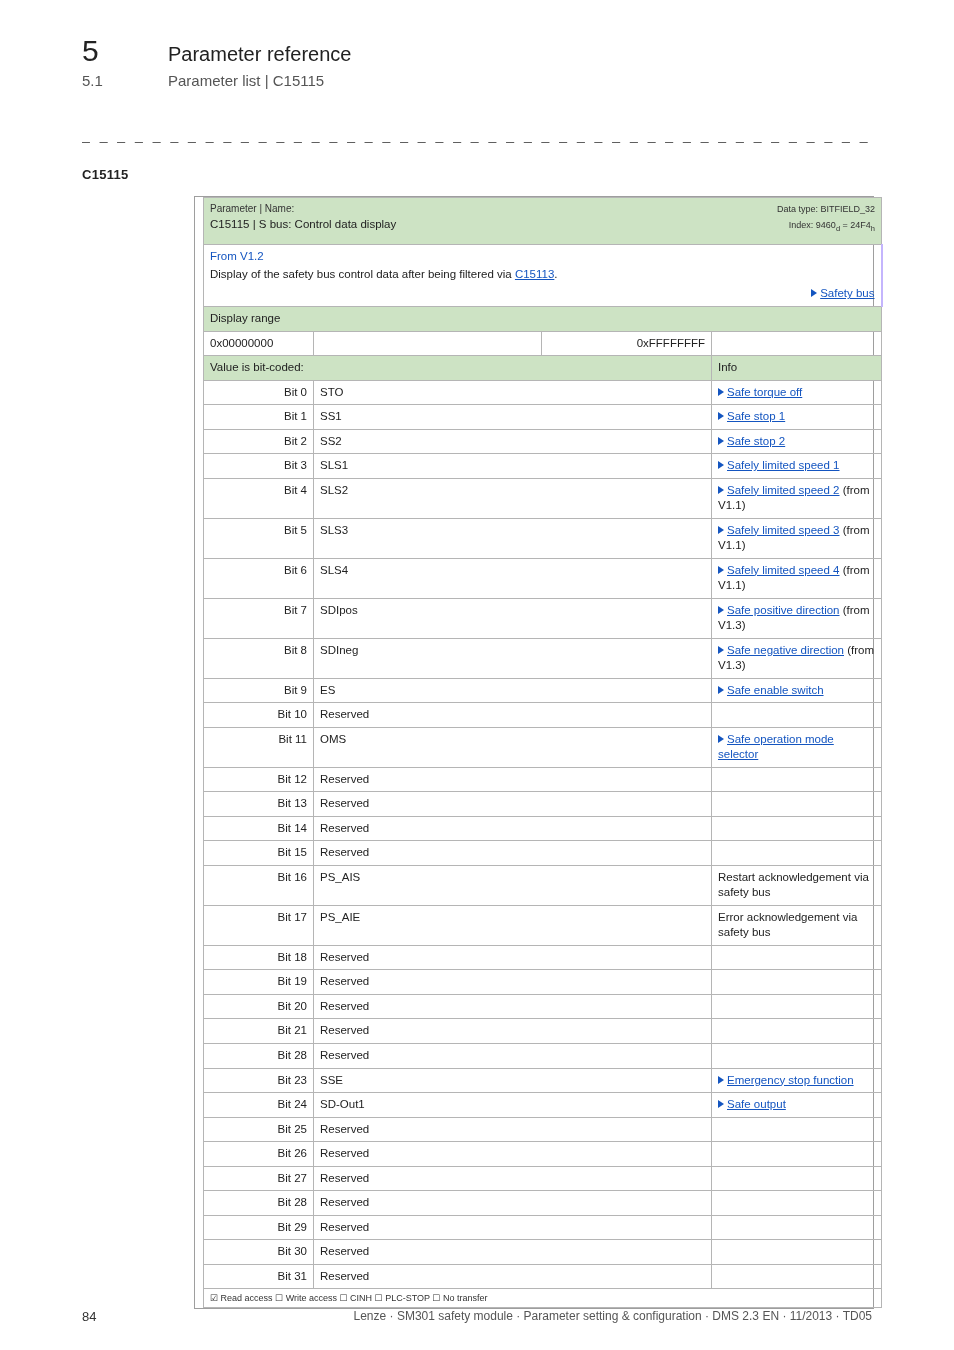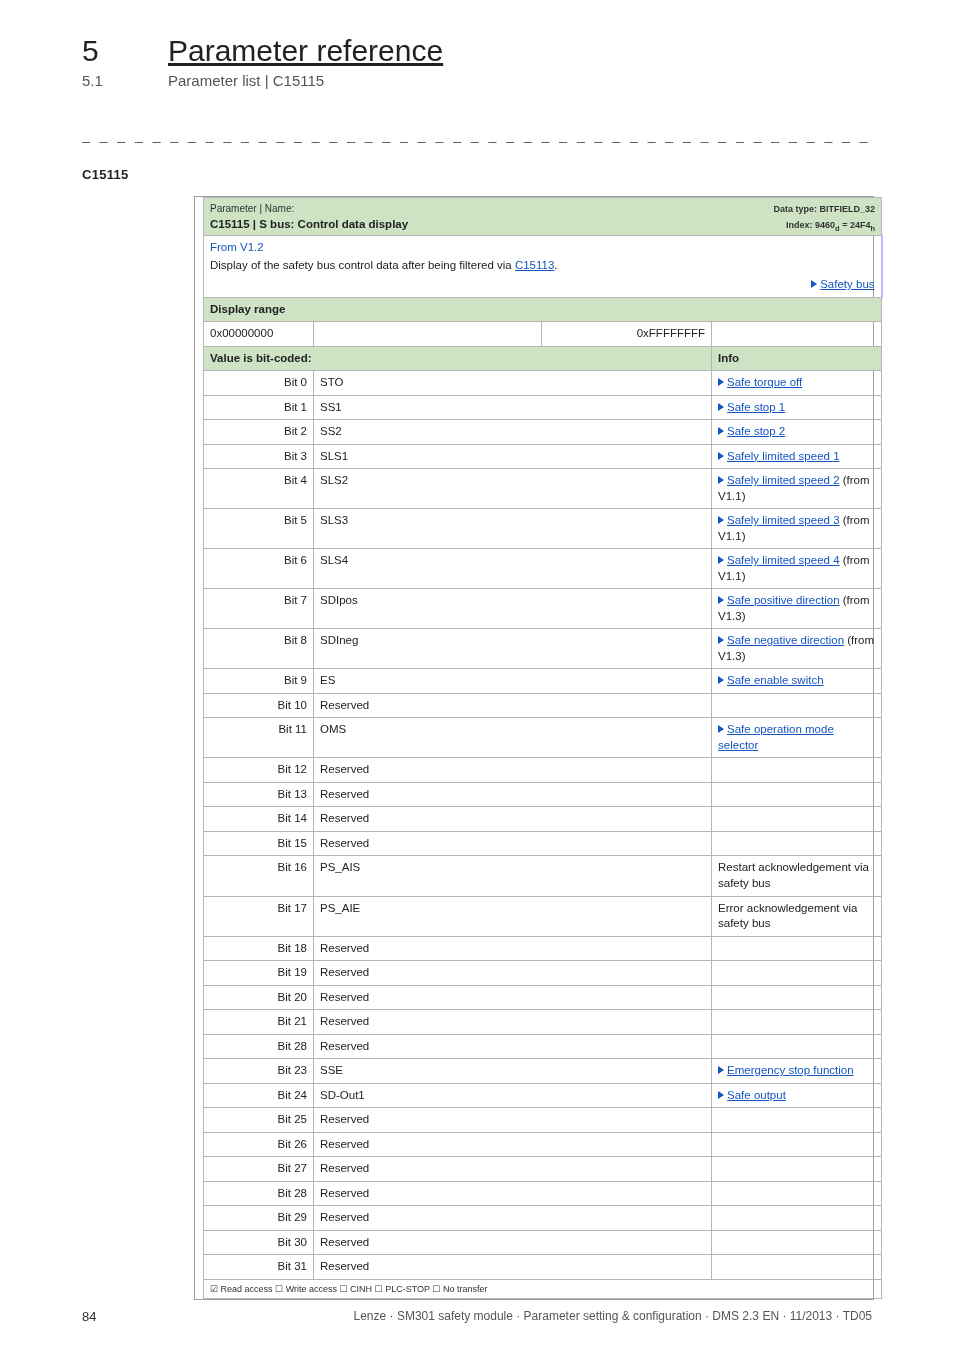--- a/index.html
+++ b/index.html
@@ -22,25 +22,24 @@
   }
   .hdr-row { display: flex; align-items: baseline; }
   .hdr-num {
     width: 86px;
     font-size: 30px;
     font-weight: 400;
     color: #222;
     line-height: 1;
   }
   .hdr-title {
-    font-size: 30px;
+    font-size: 20px;
     font-weight: 400;
     color: #222;
     line-height: 1;
-    text-decoration: underline;
   }
   .sub-row { display: flex; align-items: flex-start; margin-top: 6px; }
   .sub-num {
     width: 86px;
     font-size: 15px;
     color: #555;
   }
   .sub-title { font-size: 15px; color: #555; }
   .dashes {
     margin-top: 38px;
@@ -70,21 +69,21 @@
     padding: 4px 6px;
     vertical-align: top;
     line-height: 1.35;
   }
   .green-row td, .green-row th {
     background: #cde3c4;
   }
   .small { font-size: 10px; color: #333; }
   .xsmall { font-size: 9px; color: #333; }
   .right { text-align: right; }
-  .bold { font-weight: 700; }
+  .bold { font-weight: 400; }
   .link { color: #1455c0; text-decoration: underline; text-underline-offset: 1px; }
   .blue-plain { color: #1455c0; }
   .tri {
     display: inline-block;
     width: 0; height: 0;
     border-top: 4px solid transparent;
     border-bottom: 4px solid transparent;
     border-left: 6px solid #1455c0;
     margin-right: 3px;
     vertical-align: 0px;
@@ -136,21 +135,21 @@
           <col class="c3">
           <col class="c4">
       </colgroup>
 
       <tbody>
           <tr class="green-row">
         <td colspan="3" class="no-right" style="padding-top:3px;padding-bottom:3px;">
           <span class="small">Parameter | Name:</span><br>
           <span class="bold">C15115 | S bus: Control data display</span>
         </td>
-        <td class="no-left right" style="padding-top:3px;padding-bottom:1px;font-weight:bold;">
+        <td class="no-left right" style="padding-top:3px;padding-bottom:11px;">
           <span class="xsmall">Data type: BITFIELD_32</span><br>
           <span class="xsmall">
             <span>Index: 9460</span><sub>d</sub><span> = 24F4</span><sub>h</sub>
           </span>
         </td>
       </tr>
 
       <tr>
         <td colspan="4" style="border-left:1px solid #b5b5b5;border-right:2px solid #c4b5fd;">
           <div class="blue-plain" style="margin-bottom:2px;">From V1.2</div>

